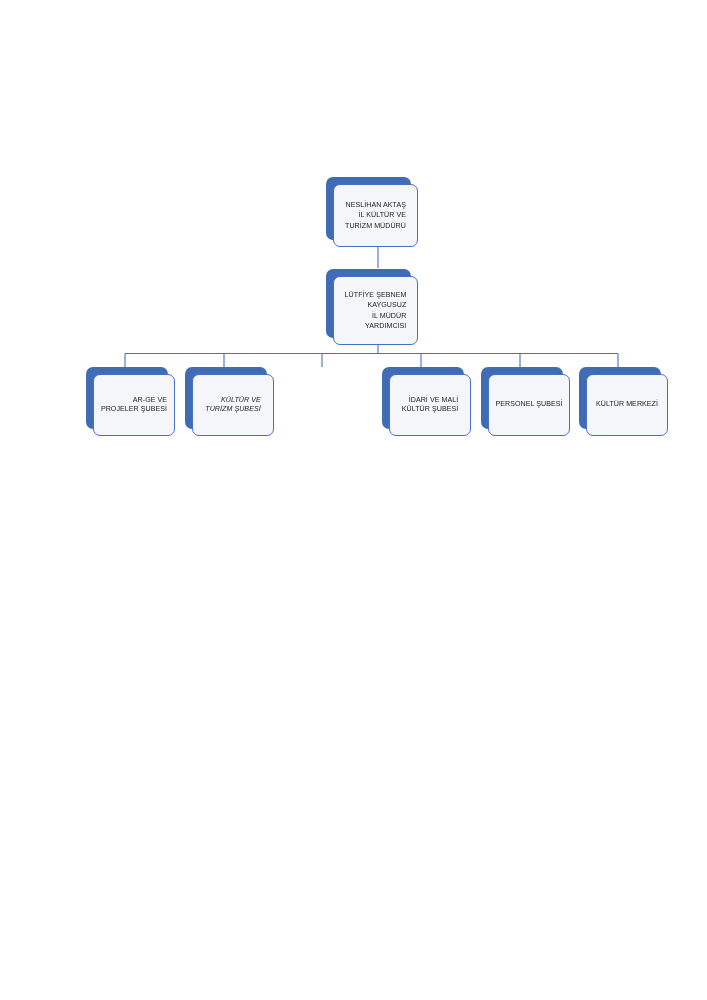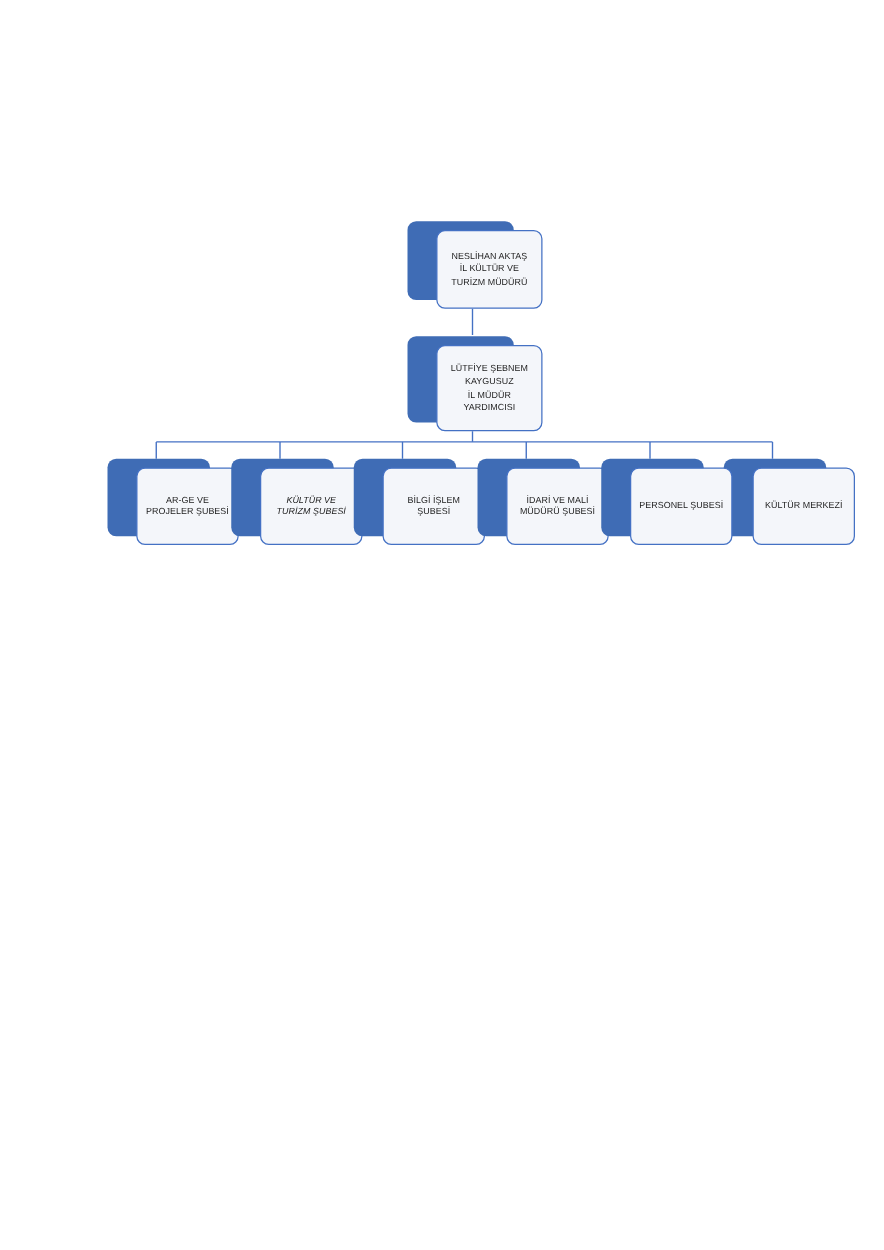--- a/index.html
+++ b/index.html
@@ -52,22 +52,21 @@
     top: 7px;
     width: 100%;
     height: 100%;
     background: #f4f6fa;
     border: 1.1px solid #4471c4;
     border-radius: 7px;
     box-sizing: border-box;
     display: flex;
     align-items: center;
     justify-content: center;
-    text-align: center;
-    margin-left: 16px;
+    text-align: right;
   }
   .node .node-label {
     color: #1b1b1b;
     font-size: 7.1px;
     line-height: 9.4px;
     letter-spacing: 0.05px;
     white-space: pre-line;
     padding: 0 3px;
   }
 
@@ -127,33 +126,26 @@
   </div>
 
   <div class="node level-3" style="left:185px; top:367px; width:82px; height:62px;font-style:italic;">
     <div class="back-plate"></div>
     <div class="front-plate">
       <span class="node-label">KÜLTÜR VE
 TURİZM ŞUBESİ</span>
     </div>
   </div>
 
-  <div class="node level-3" style="left:283px; top:367px; width:82px; height:62px;">
-    <div class="back-plate"></div>
-    <div class="front-plate">
-      <span class="node-label">BİLGİ İŞLEM
-ŞUBESİ</span>
-    </div>
-  </div>
 
   <div class="node level-3" style="left:382px; top:367px; width:82px; height:62px;">
     <div class="back-plate"></div>
     <div class="front-plate">
       <span class="node-label">İDARİ VE MALİ
-MÜDÜRÜ ŞUBESİ</span>
+KÜLTÜR ŞUBESİ</span>
     </div>
   </div>
 
   <div class="node level-3" style="left:579px; top:367px; width:82px; height:62px;">
     <div class="back-plate"></div>
     <div class="front-plate">
       <span class="node-label">KÜLTÜR MERKEZİ</span>
     </div>
   </div>
 

